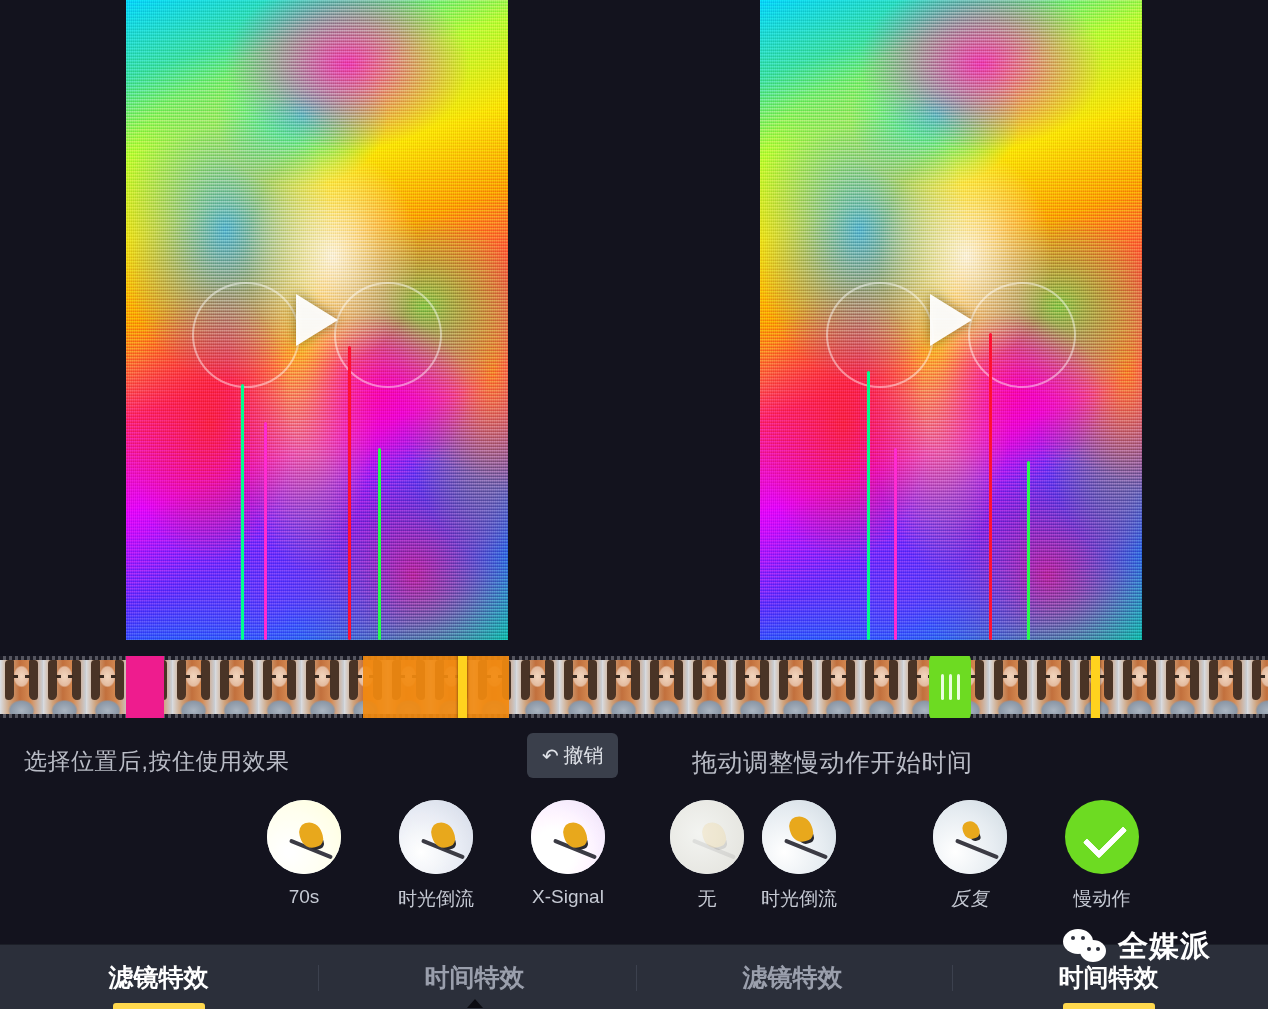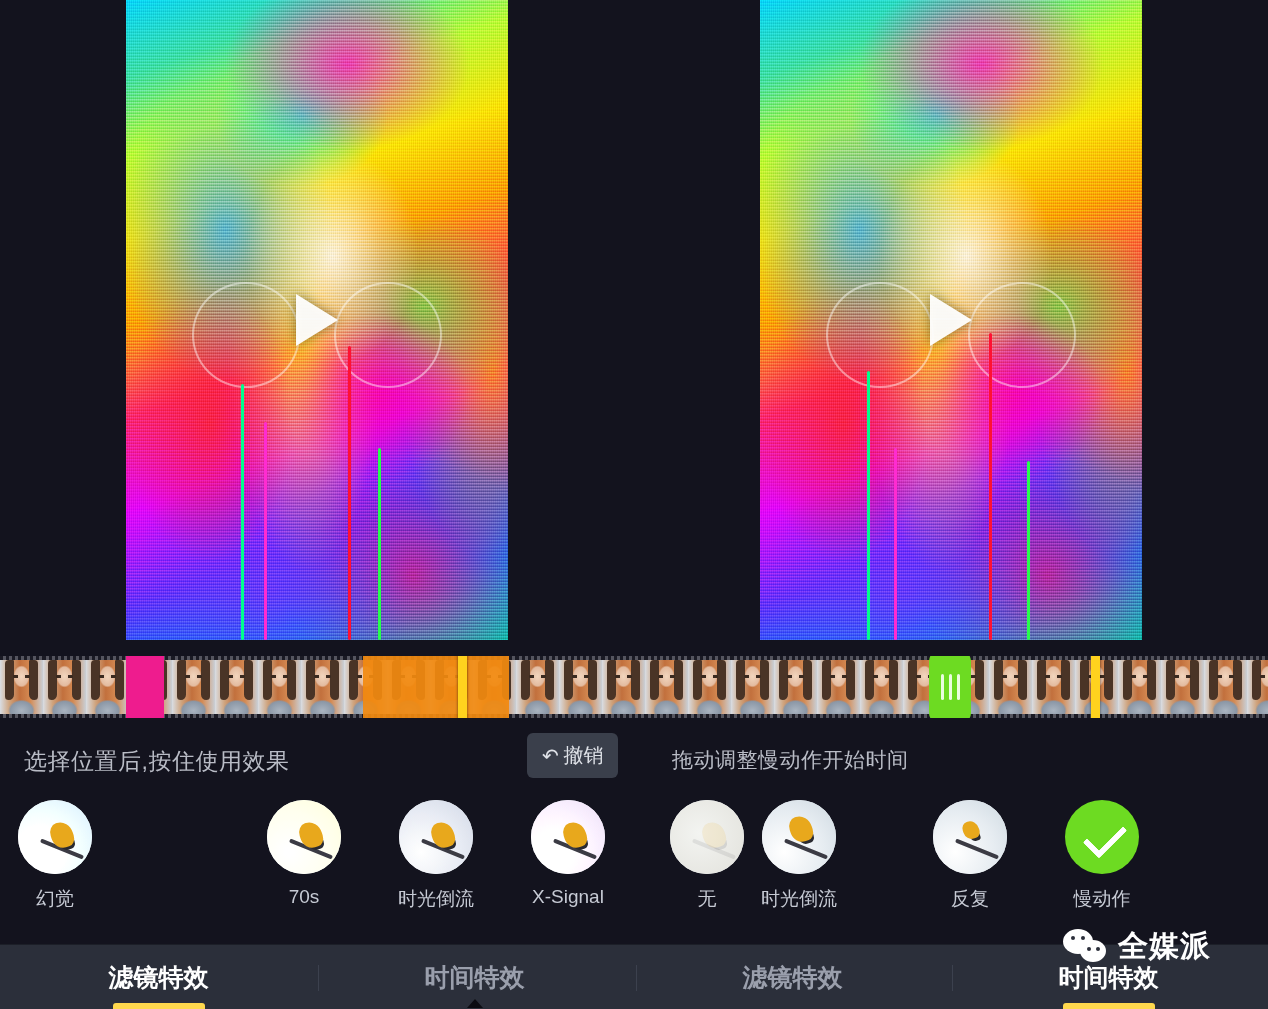--- a/index.html
+++ b/index.html
@@ -238,22 +238,22 @@
   }
   .hint-left {
     position: absolute;
     left: 24px; top: 28px;
     font-size: 23px;
     color: #b9bcc6;
     letter-spacing: .5px;
   }
   .hint-right {
     position: absolute;
-    left: 672px; top: 28px;
-    font-size: 21px;
+    left: 692px; top: 28px;
+    font-size: 25px;
     color: #b9bcc6;
     letter-spacing: .5px;
   }
   .undo-btn {
     position: absolute;
     left: 527px; top: 733px;
     width: 91px;
     height: 45px;
     background: #3a3f4b;
     border-radius: 6px;
@@ -751,28 +751,20 @@
 <div class="hint-row">
   <div class="hint-left">选择位置后,按住使用效果</div>
   <div class="hint-right">拖动调整慢动作开始时间</div>
 </div>
 <div class="undo-btn">
   <span class="undo-ico">↷</span>
   <span class="undo-label">撤销</span>
 </div>
 
 <div class="effects" id="effects">
-    <div class="effect" style="left: 0px;">
-      <div class="thumb v-hallucination">
-        <span class="ski-scene"></span>
-        <span class="ski"></span>
-        <span class="skier"></span>
-      </div>
-      <div class="eff-label">幻觉</div>
-    </div>
     <div class="effect" style="left: 249px;">
       <div class="thumb v-70s">
         <span class="ski-scene"></span>
         <span class="ski"></span>
         <span class="skier"></span>
       </div>
       <div class="eff-label">70s</div>
     </div>
     <div class="effect" style="left: 381px;">
       <div class="thumb v-soul">
@@ -799,21 +791,21 @@
       <div class="eff-label">无</div>
     </div>
     <div class="effect" style="left: 744px;">
       <div class="thumb v-reverse">
         <span class="ski-scene"></span>
         <span class="ski"></span>
         <span class="skier"></span>
       </div>
       <div class="eff-label">时光倒流</div>
     </div>
-    <div class="effect" style="left: 915px;">
+    <div class="effect" style="left: 915px; font-style: italic;">
       <div class="thumb v-repeat">
         <span class="ski-scene"></span>
         <span class="ski"></span>
         <span class="skier"></span>
       </div>
       <div class="eff-label">反复</div>
     </div>
     <div class="effect" style="left: 1047px;">
       <div class="thumb sel-green">
         <span class="check"></span>

